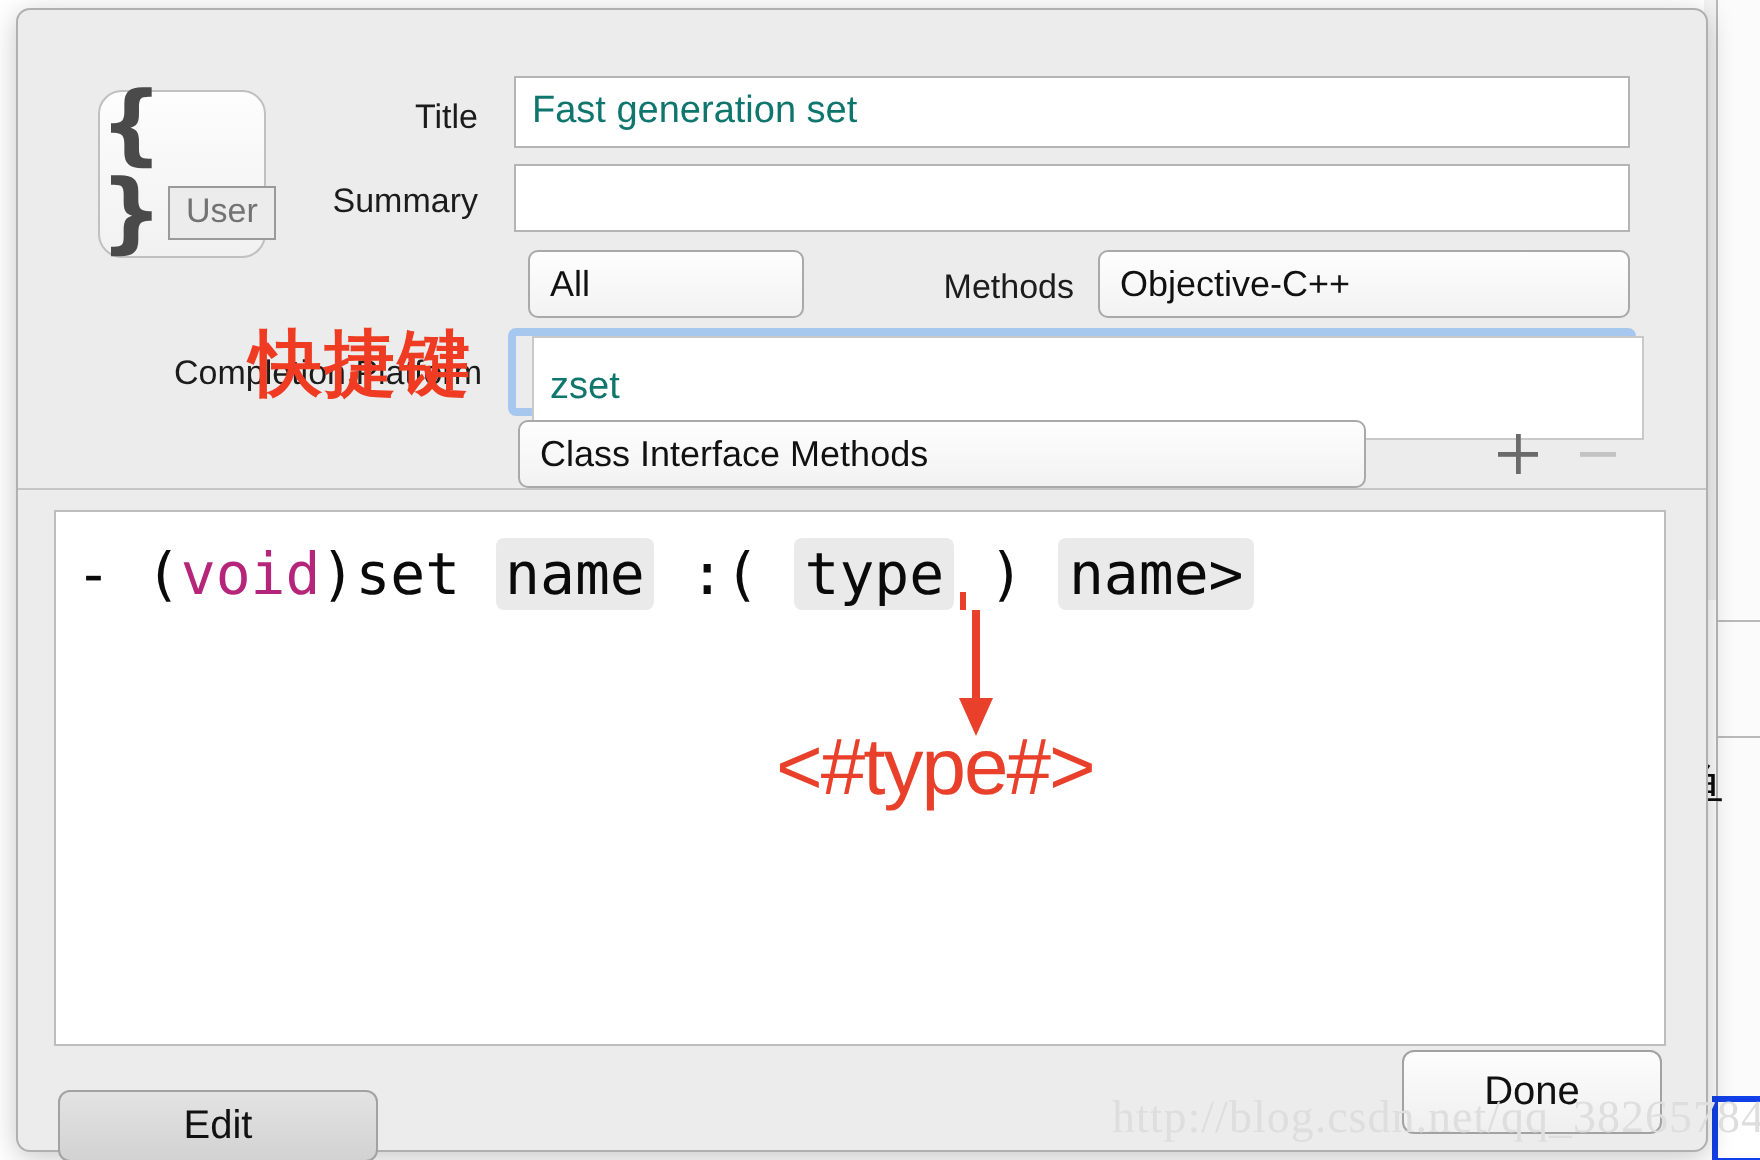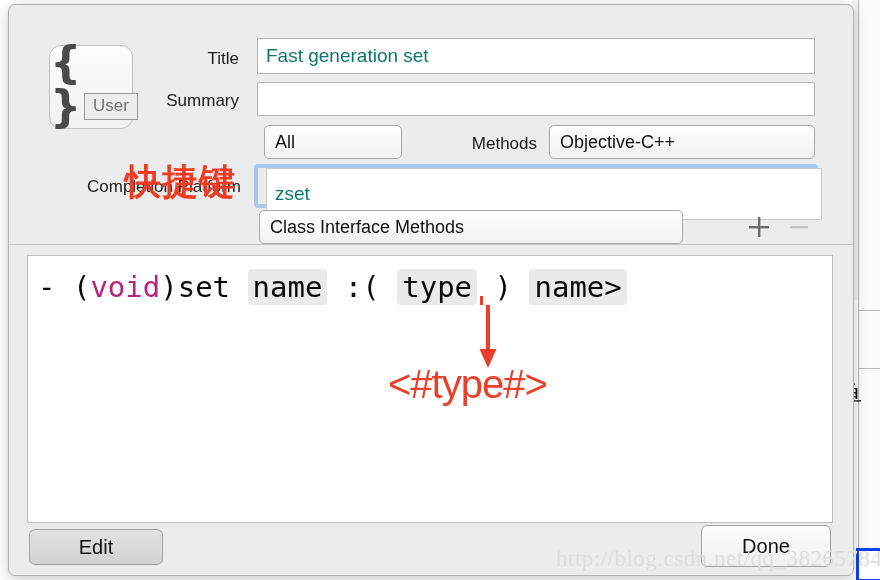--- a/index.html
+++ b/index.html
@@ -243,22 +243,22 @@
     box-sizing: border-box;
     font-size: 20px;
     color: #111111;
     display: flex;
     align-items: center;
     justify-content: center;
     font-family: "Liberation Sans", sans-serif;
   }
   #edit-button {
     left: 20px;
-    top: 8px;
-    width: 134px;
+    top: 24px;
+    width: 160px;
     height: 36px;
     background: linear-gradient(#e3e3e3, #d2d2d2);
   }
   #done-button {
     right: 22px;
     top: 4px;
     width: 130px;
     height: 42px;
     background: linear-gradient(#fdfdfd, #efefef);
   }

